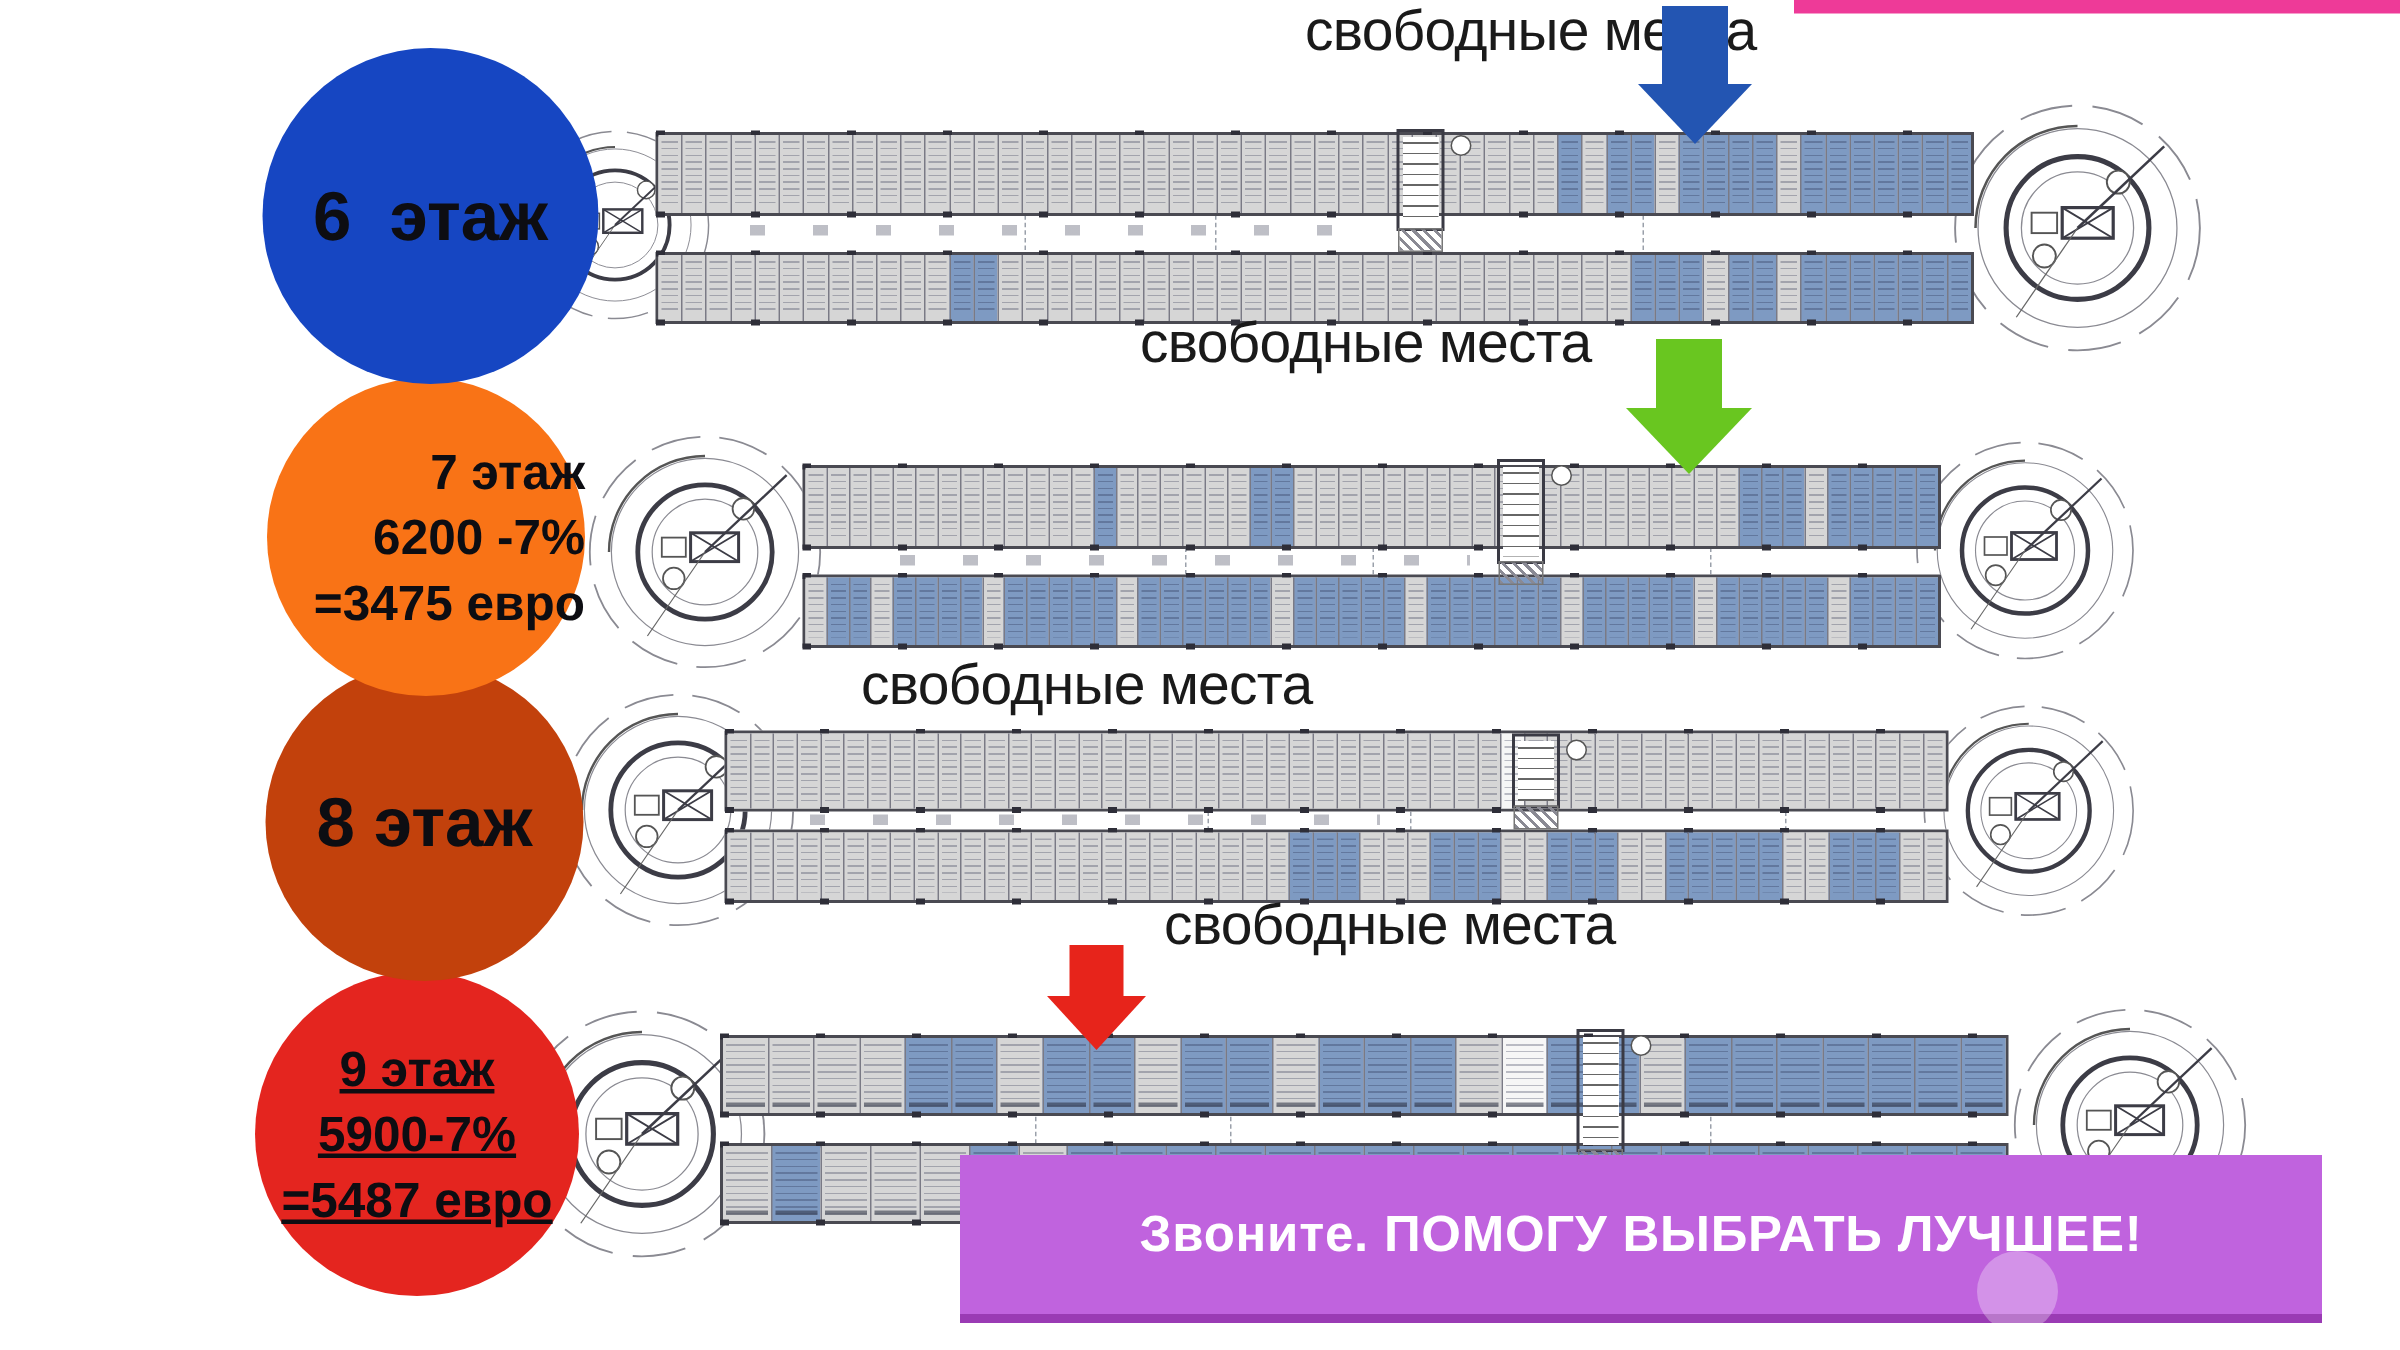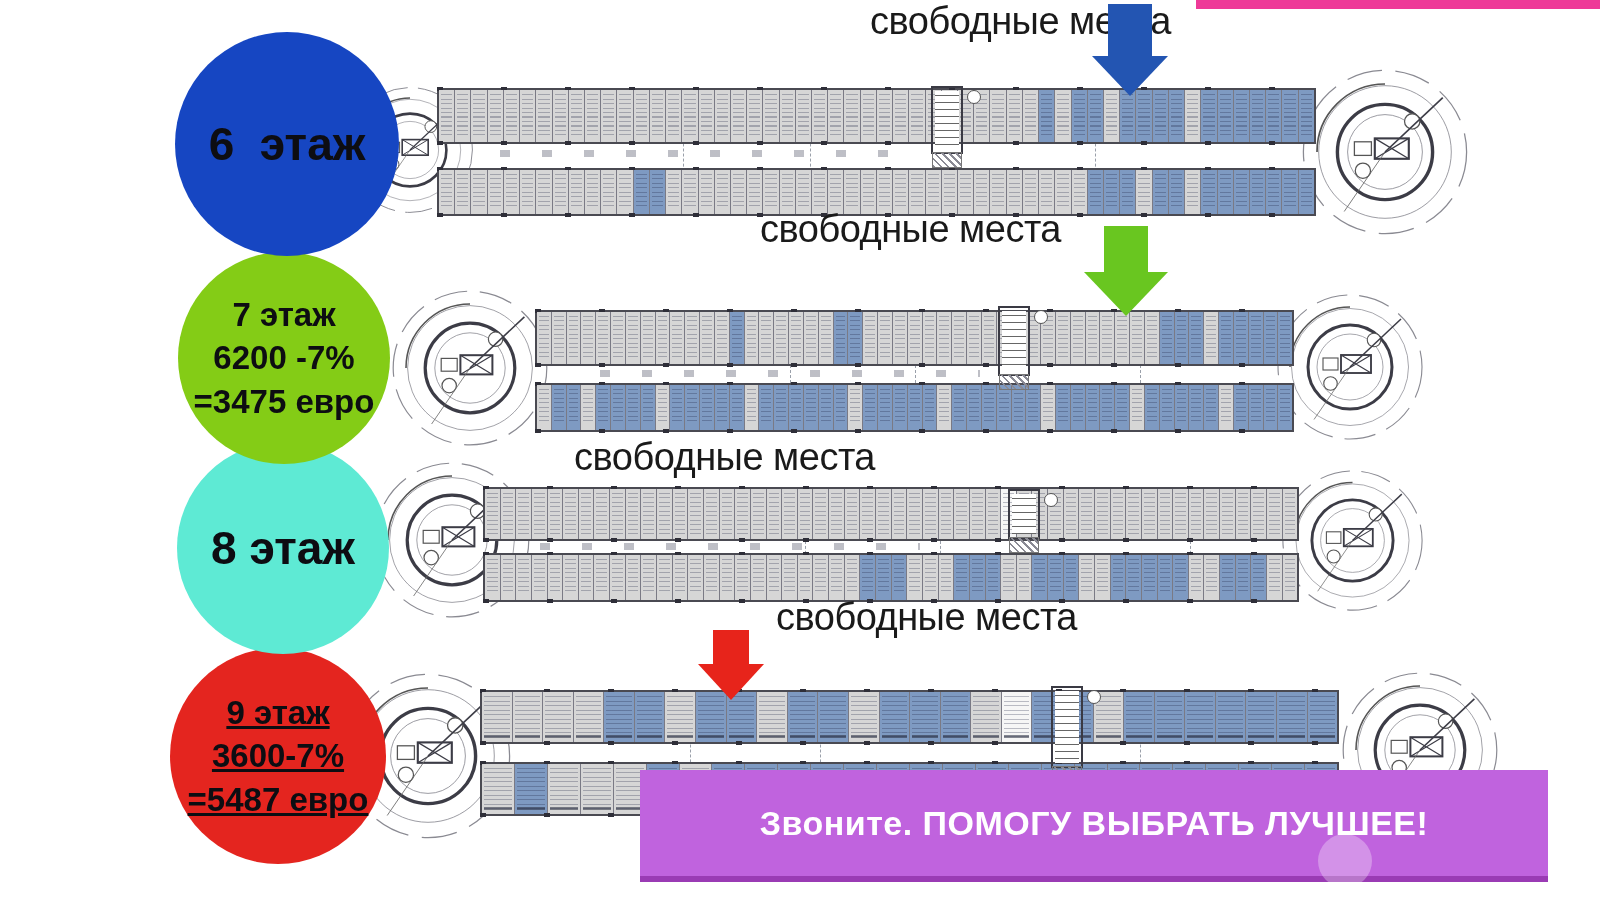--- a/index.html
+++ b/index.html
@@ -615,31 +615,31 @@
     </div>
 
   <div class="stair" style="left:931px;top:86px;height:58px;"></div>
   <div class="stair" style="left:998px;top:306px;height:60px;"></div>
   <div class="stair" style="left:1008px;top:489px;height:40px;"></div>
   <div class="stair" style="left:1051px;top:686px;height:72px;"></div>
 
   <div class="badge b6" style="background: rgb(22, 70, 194);">
     <div class="bl">6  этаж</div>
   </div>
-  <div class="badge b7" style="background: #84cc16;">
+  <div class="badge b7" style="background: #f97316; align-items: flex-end;">
     <div class="bl">7 этаж</div>
     <div class="bl">6200 -7%</div>
     <div class="bl">=3475 евро</div>
   </div>
-  <div class="badge b8" style="background: #5eead4;">
+  <div class="badge b8" style="background: #c2410c;">
     <div class="bl">8 этаж</div>
   </div>
   <div class="badge b9" style="background: rgb(228, 37, 31); text-decoration: underline;">
     <div class="bl">9 этаж</div>
-    <div class="bl">3600-7%</div>
+    <div class="bl">5900-7%</div>
     <div class="bl">=5487 евро</div>
   </div>
 
   <div class="free fl1">свободные места</div>
   <div class="free fl2">свободные места</div>
   <div class="free fl3">свободные места</div>
   <div class="free fl4">свободные места</div>
 
   <div class="arrow a-blue" style="color: rgb(35, 85, 178);">
     <div class="shaft"></div>

